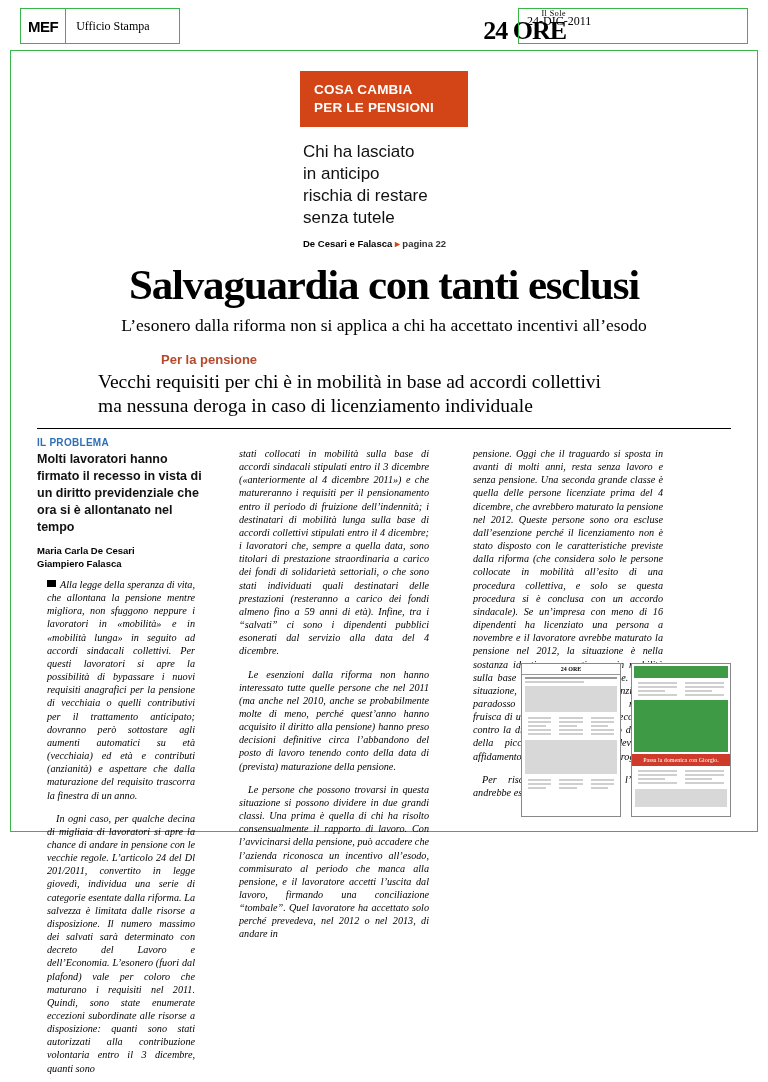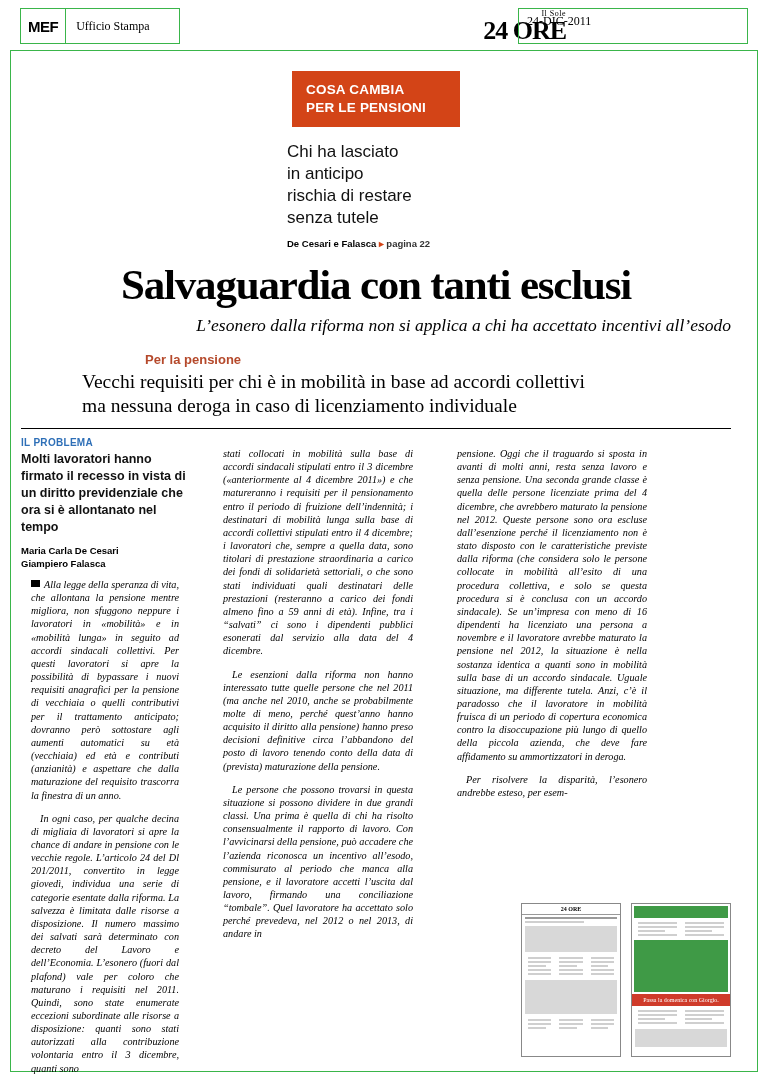--- a/index.html
+++ b/index.html
@@ -13,33 +13,33 @@
   .mef{font-family:"Liberation Sans",sans-serif;font-weight:bold;font-size:15px;color:#000000;letter-spacing:-0.5px;padding:0 7px;}
   .hdr-left .divider{width:1px;height:36px;background:#3ab54a;}
   .ufficio{font-family:"Liberation Serif",serif;font-size:12px;padding-left:10px;}
   .hdr-mid{left:176px;right:192px;width:auto;border:none;text-align:right;}
   .masthead{display:inline-block;font-family:"Liberation Serif",serif;line-height:1;padding-top:2px;}
   .ms-top{font-size:8px;letter-spacing:.5px;}
   .ms-main{font-size:26px;font-weight:bold;letter-spacing:-1px;}
   .hdr-right{right:10px;width:230px;padding:4px 8px;font-size:12px;line-height:1.35;text-align:left;}
 
   
-  .frame{position:relative;border:1px solid #3ab54a;box-sizing:border-box;height:1022px;padding:14px 26px 10px 10px;}
+  .frame{position:relative;border:1px solid #3ab54a;box-sizing:border-box;height:782px;padding:14px 26px 10px 26px;}
 
   
   .kicker-wrap{display:flex;justify-content:center;margin-top:6px;}
   .kicker{background:#d34417;color:#fff;font-family:"Liberation Sans",sans-serif;font-weight:bold;font-size:13.5px;line-height:1.35;letter-spacing:.2px;padding:10px 16px 10px 14px;width:168px;box-sizing:border-box;}
 
   .standfirst{margin:14px 0 0 266px;font-family:"Liberation Sans",sans-serif;font-size:17px;line-height:1.28;color:#111;font-weight:300;}
   .byline-sm{margin:10px 0 12px 266px;font-family:"Liberation Sans",sans-serif;font-weight:bold;font-size:9.5px;}
   .byline-sm .pg{font-weight:bold;color:#333;}
   .byline-sm .arrow{color:#d34417;}
 
   .headline{text-align:center;font-family:"Liberation Serif",serif;font-weight:bold;font-size:43px;line-height:1;letter-spacing:-1.2px;margin-top:14px;}
-  .subhead{text-align:right;font-family:"Liberation Serif",serif;font-size:17.5px;margin-top:9px;font-style:italic;}
+  .subhead{text-align:center;font-family:"Liberation Serif",serif;font-size:17.5px;margin-top:9px;}
 
   .rub{margin-top:16px;margin-left:124px;font-family:"Liberation Sans",sans-serif;font-weight:bold;font-size:13px;color:#b5492b;}
   .deck{margin-top:3px;margin-left:61px;font-family:"Liberation Serif",serif;font-size:19.5px;line-height:1.22;}
 
   .rule{border-top:1px solid #000;margin:10px 0 8px 0;}
 
   
   .cols{display:flex;gap:24px;}
   .col{width:210px;}
   .col.c1{width:168px;}

